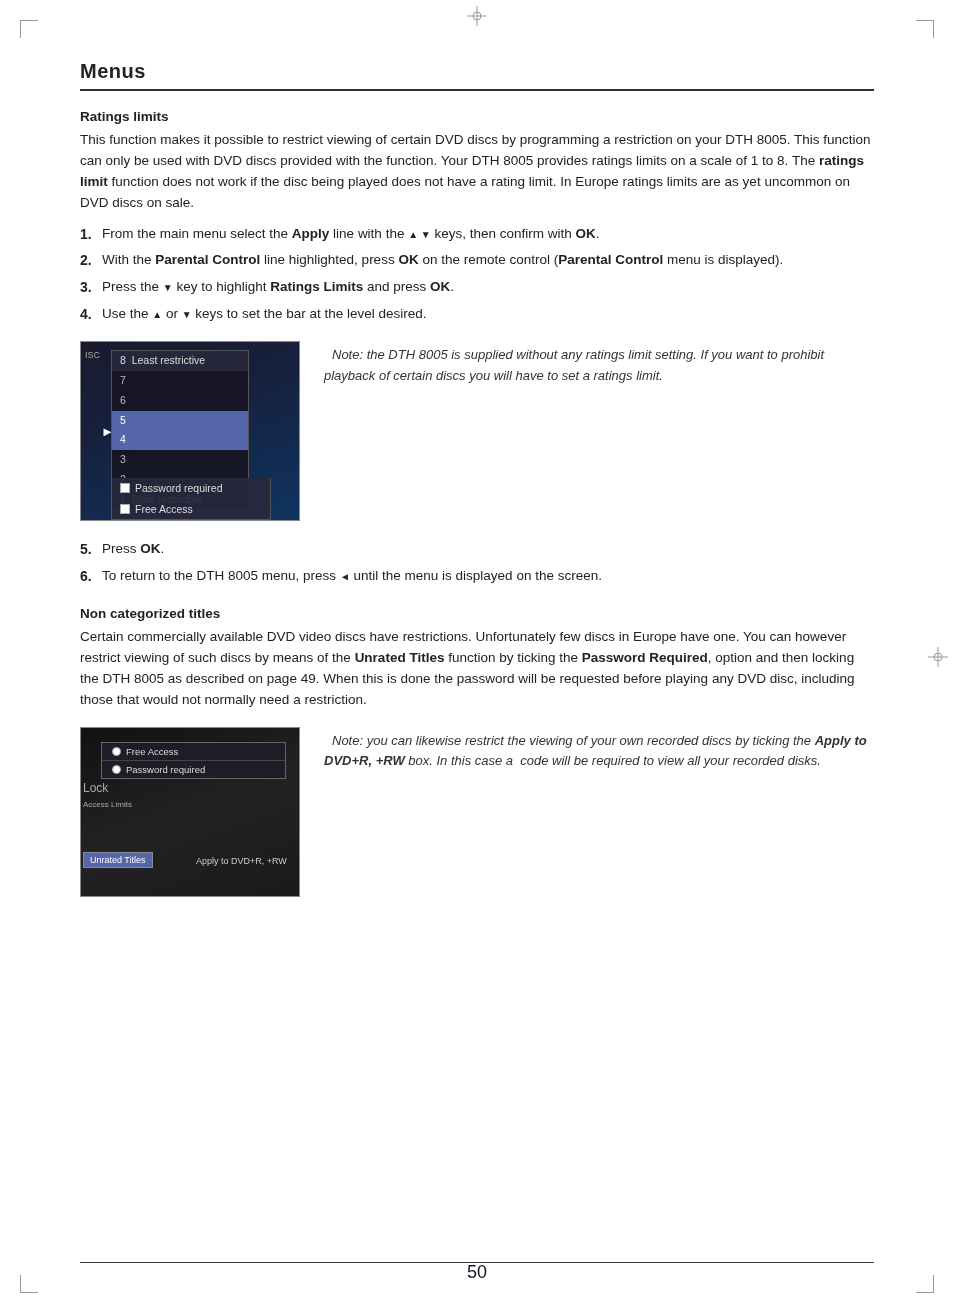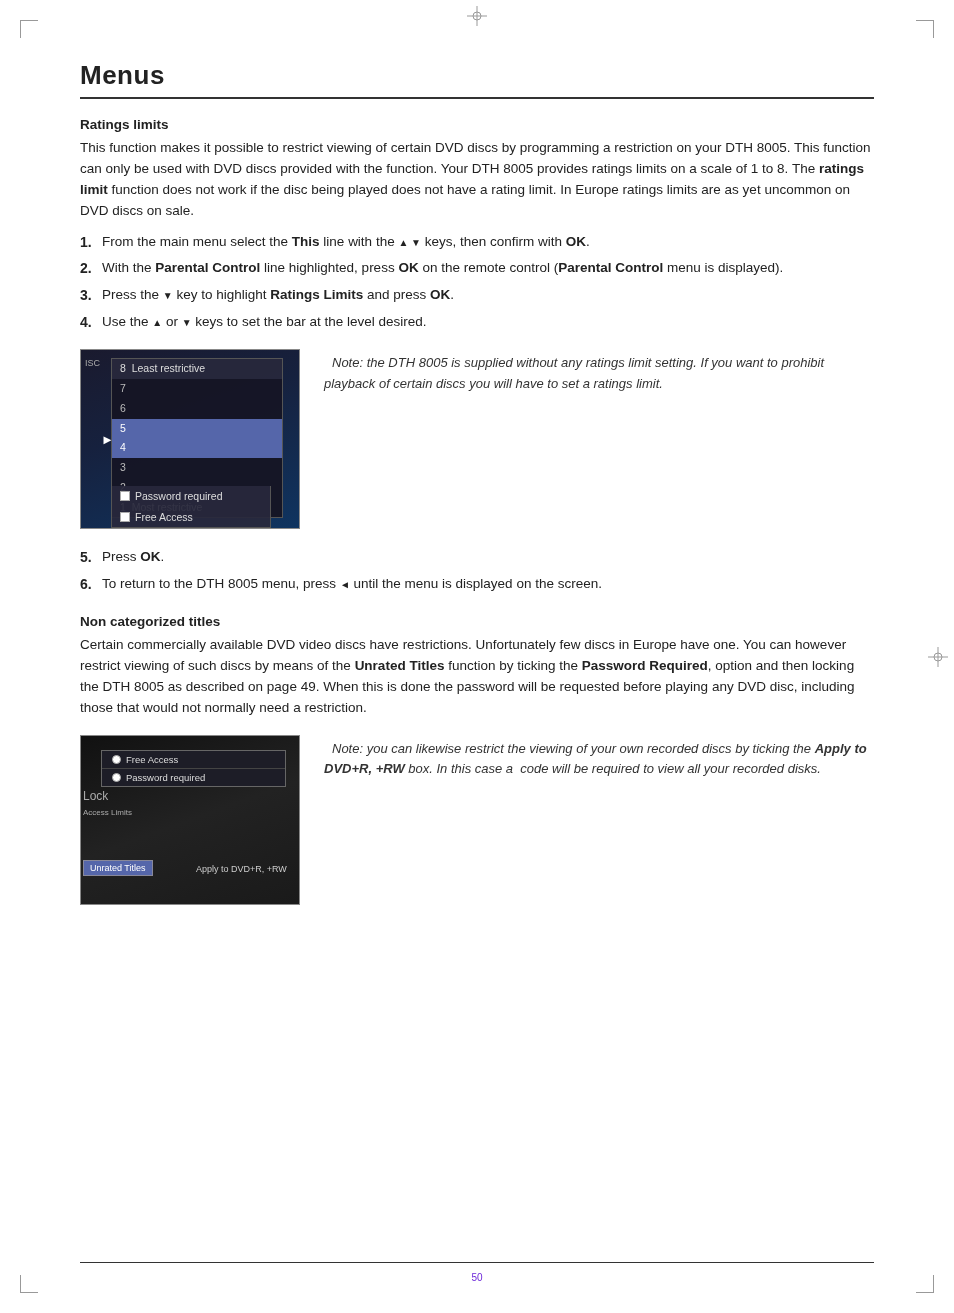--- a/index.html
+++ b/index.html
@@ -52,21 +52,21 @@
       width: 20px;
       height: 20px;
     }
     .crosshair-svg {
       width: 20px;
       height: 20px;
     }
 
     
     .page-title {
-      font-size: 26px;
+      font-size: 20px;
       font-weight: bold;
       color: #222;
       margin-bottom: 6px;
       letter-spacing: 0.5px;
     }
     .title-rule {
       border: none;
       border-top: 2px solid #333;
       margin-bottom: 18px;
     }
@@ -136,21 +136,21 @@
       width: 220px;
       height: 180px;
       background: linear-gradient(160deg, #1a1a2e 0%, #16213e 40%, #0f3460 100%);
       position: relative;
       font-size: 11px;
     }
     .dvd-menu-1 .menu-list {
       position: absolute;
       top: 8px;
       left: 30px;
-      width: 172px;
+      width: 138px;
       background: rgba(40,40,60,0.92);
       border: 1px solid #555;
     }
     .dvd-menu-1 .menu-item {
       padding: 2px 8px;
       color: #ddd;
       font-size: 10.5px;
       line-height: 1.5;
     }
     .dvd-menu-1 .menu-item.selected {
@@ -272,22 +272,22 @@
       position: absolute;
       bottom: 50px;
       left: 80px;
       right: 80px;
     }
     .page-number {
       position: absolute;
       bottom: 30px;
       left: 50%;
       transform: translateX(-50%);
-      font-size: 10px;
-      color: #6d28d9;
+      font-size: 18px;
+      color: #0f172a;
     }
 
     b, strong { font-weight: bold; }
     i, em { font-style: italic; margin-left: 8px; }
   </style>
 </head>
 <body>
 
 <div class="page-container">
 
@@ -320,21 +320,21 @@
   <p class="body-text">
     <span>This function makes it possible to restrict viewing of certain DVD discs by programming a restriction on your DTH 8005. This function can only be used with DVD discs provided with the function. Your DTH 8005 provides ratings limits on a scale of 1 to 8. The</span>
     <strong>ratings limit</strong>
     <span>function does not work if the disc being played does not have a rating limit. In Europe ratings limits are as yet uncommon on DVD discs on sale.</span>
   </p>
 
   <ol class="instructions-list">
     <li class="step-item">
       <span class="list-num">1.</span>
       <span class="list-content">
-        From the main menu select the <strong>This</strong> line with the <span style="font-size:10px;">▲ ▼</span> keys, then confirm with <strong>OK</strong>.
+        From the main menu select the <strong>Apply</strong> line with the <span style="font-size:10px;">▲ ▼</span> keys, then confirm with <strong>OK</strong>.
       </span>
     </li>
     <li class="step-item">
       <span class="list-num">2.</span>
       <span class="list-content">
         With the <strong>Parental Control</strong> line highlighted, press <strong>OK</strong> on the remote control (<strong>Parental Control</strong> menu is displayed).
       </span>
     </li>
     <li class="step-item">
       <span class="list-num">3.</span>

